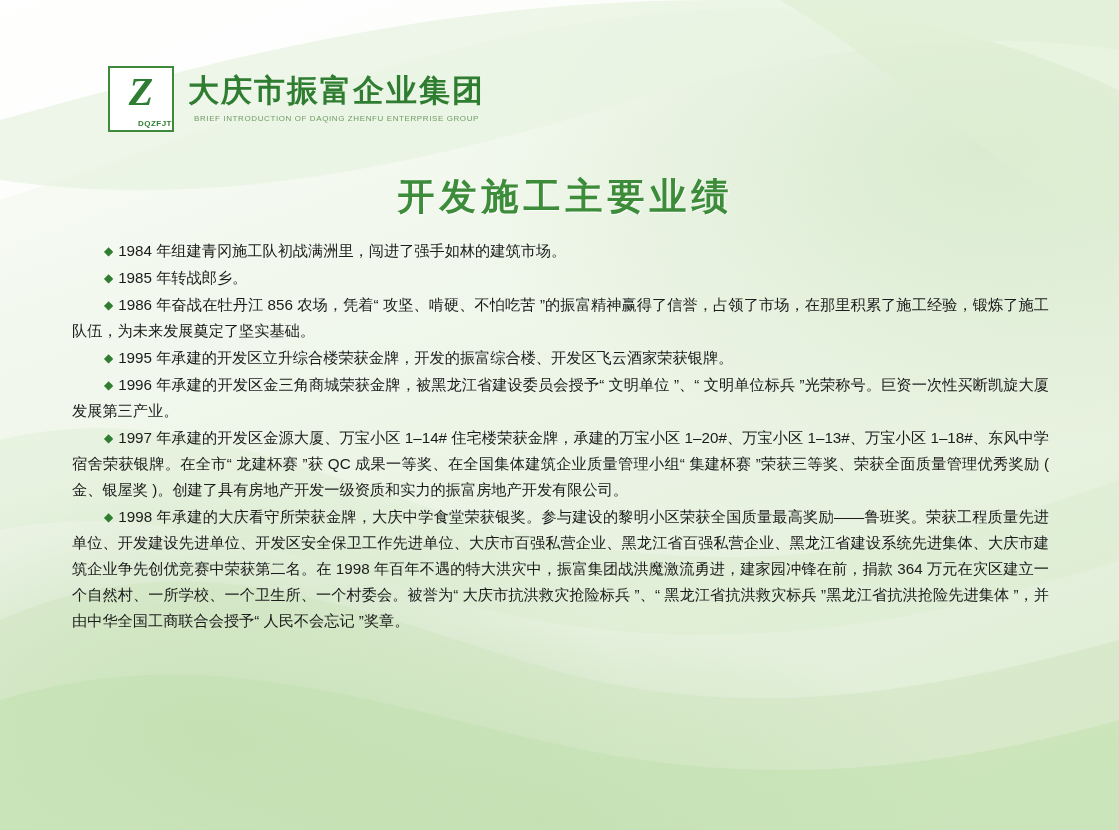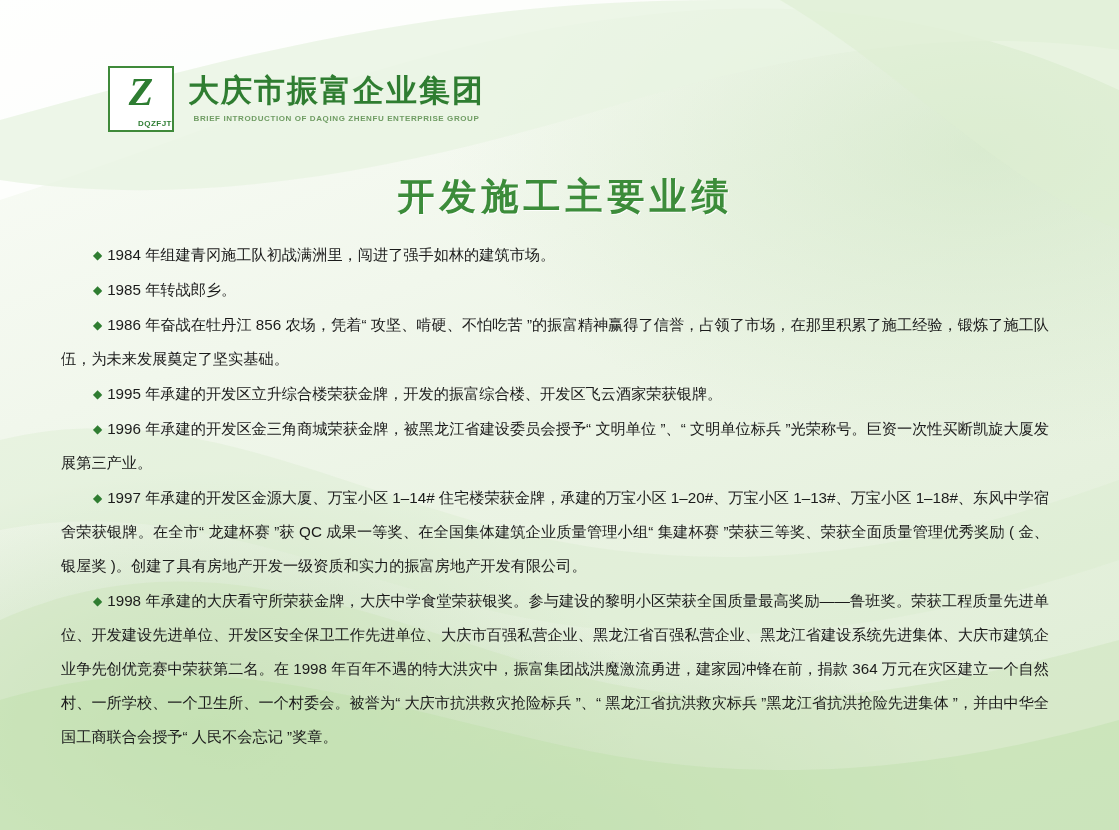--- a/index.html
+++ b/index.html
@@ -90,47 +90,47 @@
     font-weight: bold;
     color: #2f7d31;
     letter-spacing: 2px;
     line-height: 34px;
   }
   .logo-en {
     margin-top: 6px;
     font-size: 8px;
     color: #6f9c63;
     letter-spacing: 0.6px;
-    font-weight: bold;
+    font-weight: normal;
   }
 
   
   .page-title {
     position: absolute;
     left: 12px;
     right: 0;
     top: 172px;
     text-align: center;
     font-family: "Liberation Serif", "DejaVu Serif", serif;
     font-size: 37px;
     font-weight: bold;
     color: #3c8c3a;
     letter-spacing: 5px;
     text-shadow: 1px 1px 0 rgba(255,255,255,0.8);
   }
 
   
   .body-text {
     position: absolute;
-    left: 61px;
+    left: 72px;
     right: 70px;
     top: 238px;
     color: #1b1b1b;
     font-size: 15.2px;
-    line-height: 34px;
+    line-height: 26px;
     font-family: "Liberation Sans", "DejaVu Sans", sans-serif;
     text-align: justify;
   }
   .para {
     margin: 0 0 1px 0;
     text-indent: 2.1em;
   }
   .para .bullet {
     color: #2f7d31;
     font-size: 12px;

